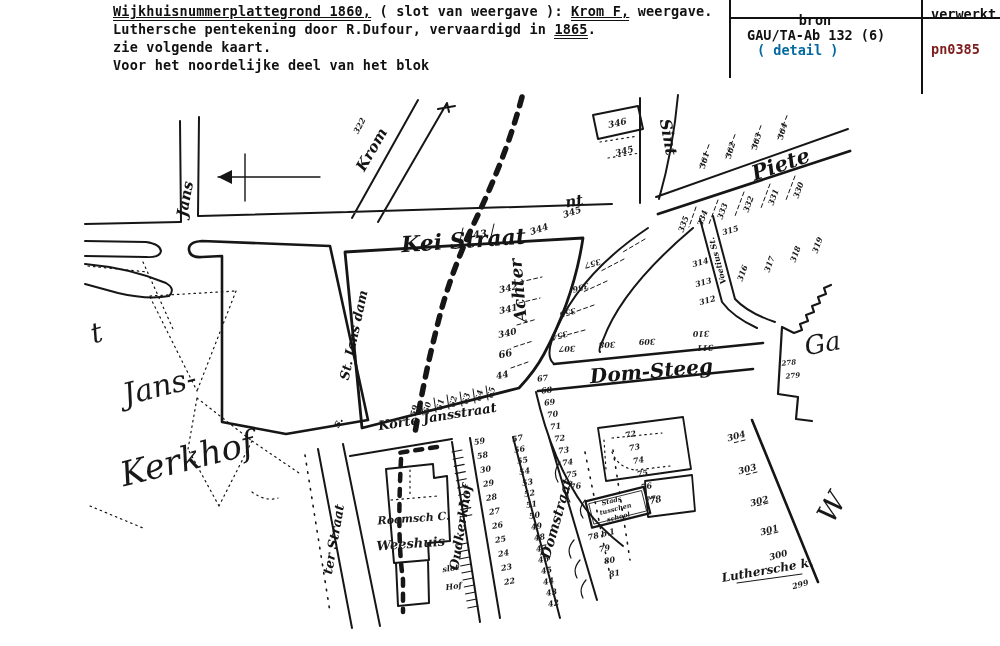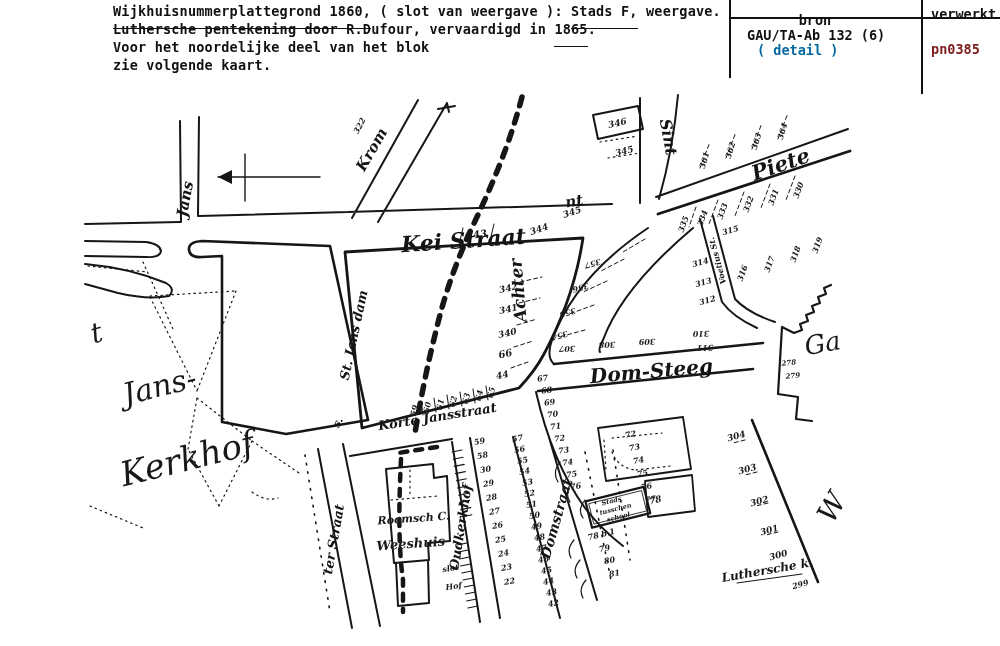--- a/index.html
+++ b/index.html
@@ -1,21 +1,21 @@
 <!DOCTYPE html>
 <html><head>
 <meta charset="utf-8">
 <style>
   html,body{margin:0;padding:0;background:#e8e8e8;}
   #page{position:relative;width:1000px;height:646px;background:#ffffff;overflow:hidden;
         font-family:"DejaVu Sans Mono",monospace;}
   
   #header{position:absolute;left:113px;top:2px;width:615px;color:#111;
           font-size:13.5px;font-weight:700;letter-spacing:.2px;line-height:18px;white-space:nowrap;}
-  #header .u{border-bottom:1.6px solid #111;padding-bottom:9px;}
+  #header .u{border-bottom:1.6px solid #111;padding-bottom:1px;text-decoration:underline;}
   
   .vline,.hline{position:absolute;background:#111;}
   #tbl-head-bron{position:absolute;left:730px;top:12px;width:170px;text-align:center;
                  font-size:13.5px;font-weight:700;color:#111;}
   #tbl-head-verwerkt{position:absolute;left:931px;top:6px;font-size:13.5px;font-weight:700;color:#111;}
   #tbl-src1{position:absolute;left:747px;top:27px;font-size:13.5px;font-weight:700;color:#111;}
   #tbl-src2{position:absolute;left:757px;top:42px;font-size:13.5px;font-weight:700;color:#0369a1;}
   #tbl-proc{position:absolute;left:931px;top:41px;font-size:13.5px;font-weight:700;color:#7f1d1d;}
   
   #map{position:absolute;left:0;top:0;width:1000px;height:646px;}
@@ -24,24 +24,24 @@
   text.street{font-family:"DejaVu Serif",serif;font-style:italic;font-weight:600;fill:#141414;}
   text.bld{font-family:"DejaVu Serif",serif;font-style:italic;font-weight:600;fill:#1a1a1a;}
   text.num{font-family:"DejaVu Serif",serif;font-style:italic;font-weight:600;fill:#1c1c1c;}
 </style>
 </head>
 <body>
 
 <div id="page">
 
   <div id="header">
-    <div><span class="u">Wijkhuisnummerplattegrond 1860,</span><span> ( slot van weergave ): </span><span class="u">Stads F,</span><span> weergave.</span></div>
+    <div><span class="u">Wijkhuisnummerplattegrond 1860,</span><span> ( slot van weergave ): </span><span class="u">Krom F,</span><span> weergave.</span></div>
     <div><span>Luthersche pentekening door R.Dufour, vervaardigd in </span><span class="u">1865</span><span>.</span></div>
+    <div>zie volgende kaart.</div>
     <div>Voor het noordelijke deel van het blok</div>
-    <div>zie volgende kaart.</div>
   </div>
 
   <div class="vline" style="left:729px;top:0;width:2px;height:78px;"></div>
   <div class="vline" style="left:921px;top:0;width:2px;height:94px;"></div>
   <div class="hline" style="left:729px;top:17px;width:271px;height:2px;"></div>
   <div id="tbl-head-bron">bron</div>
   <div id="tbl-head-verwerkt">verwerkt</div>
   <div id="tbl-src1">GAU/TA-Ab 132 (6)</div>
   <div id="tbl-src2">( detail )</div>
   <div id="tbl-proc">pn0385</div>

